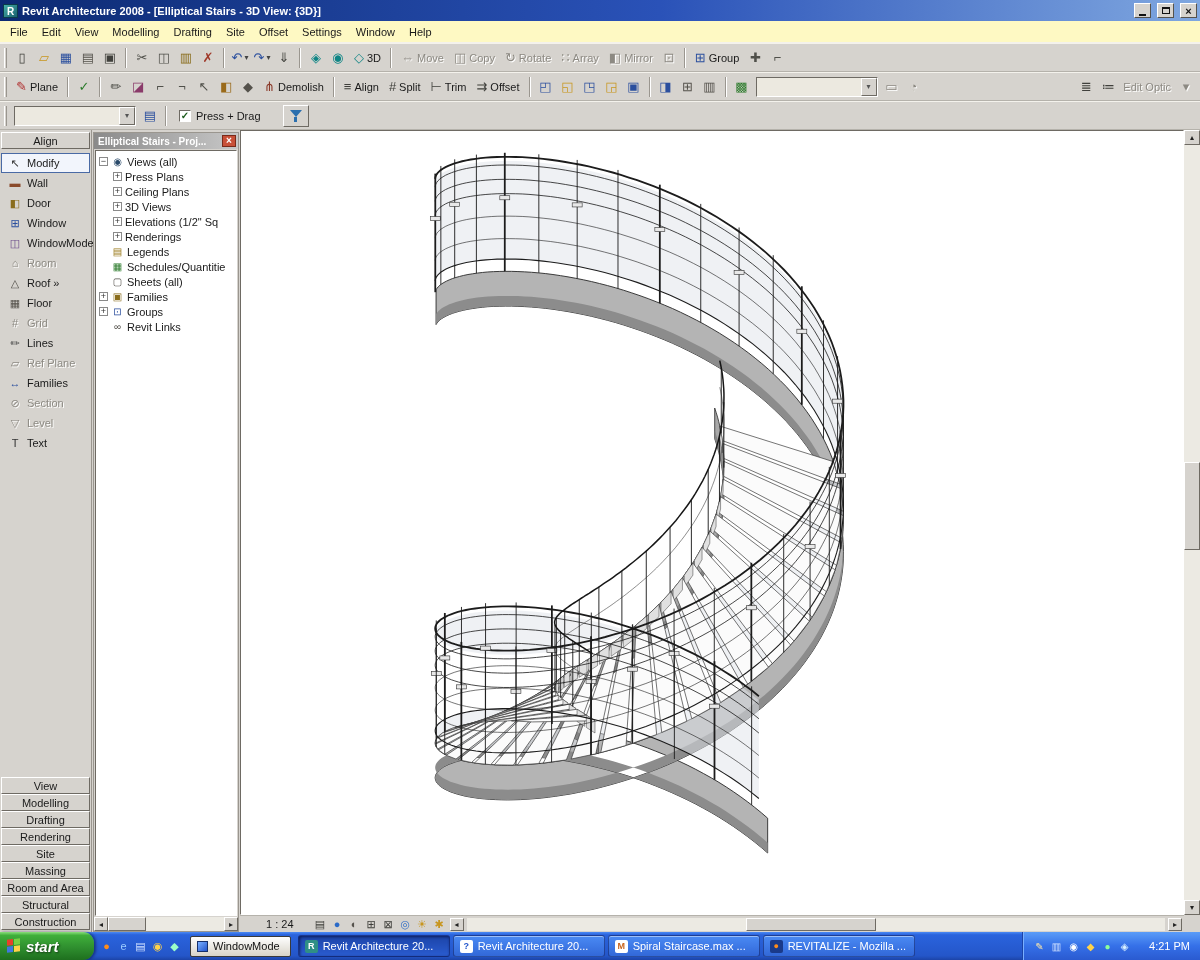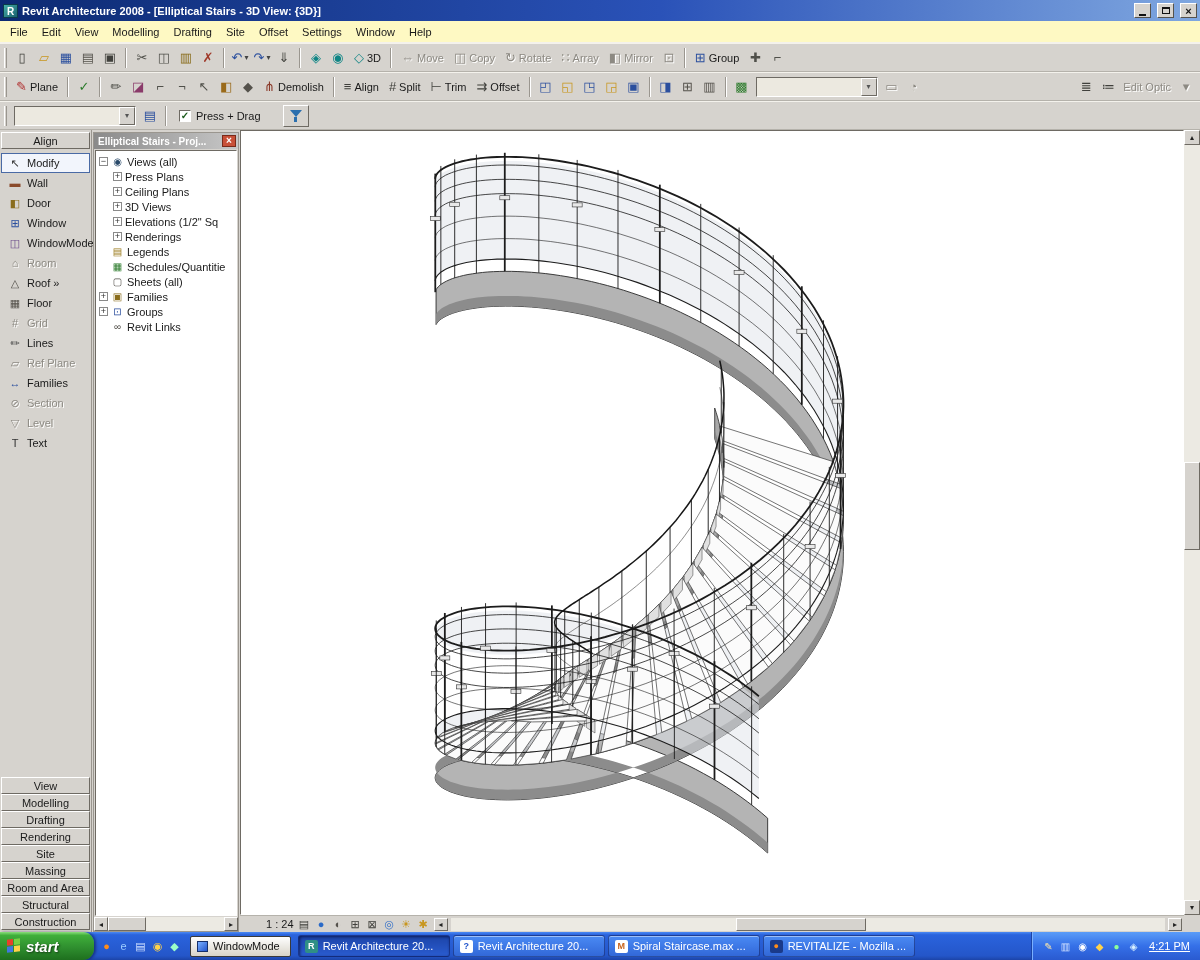--- a/index.html
+++ b/index.html
@@ -71,21 +71,21 @@
 
   
   .canvas-wrap { flex:1; display:grid; grid-template-columns:1fr 16px; grid-template-rows:1fr 17px; min-width:0; }
   .canvas-area { grid-row:1; grid-column:1; background:#fff; border:1px solid; border-color:#6e6a63 #fff #fff #6e6a63; position:relative; overflow:hidden; }
   .canvas-area svg { display:block; width:100%; height:100%; }
   .vscroll { grid-row:1; grid-column:2; display:flex; flex-direction:column; background:#eceae3; }
   .vscroll .sb-btn { width:auto; height:15px; flex:none; }
   .vtrack { flex:1; position:relative; }
   .vthumb { position:absolute; left:0; right:0; top:42%; height:88px; background:#d6d3ce; border:1px solid; border-color:#fff #6e6a63 #6e6a63 #fff; }
   .viewbar { grid-row:2; grid-column:1; display:flex; align-items:center; background:#d6d3ce; border-top:1px solid #b5b2ab; padding:0 2px; gap:2px; }
-  .scale-label { margin:0 0 0 24px; }
+  .scale-label { margin:0 16px 0 24px; }
   .vb-icon { width:17px; text-align:center; font-size:11px; }
   .hs-track { flex:1; height:13px; position:relative; background:#eceae3; margin:0 1px; }
   .hs-thumb { position:absolute; left:40%; width:130px; top:0; bottom:0; background:#d6d3ce; border:1px solid; border-color:#fff #6e6a63 #6e6a63 #fff; }
   .viewbar .sb-btn { height:13px; }
   .sb-corner { grid-row:2; grid-column:2; background:#d6d3ce; }
 
   
   .statusbar { height:16px; flex:none; background:#d6d3ce; display:flex; gap:2px; padding:1px 2px; align-items:stretch; }
   .scell { border:1px solid; border-color:#6e6a63 #fff #fff #6e6a63; padding:0 5px; display:flex; align-items:center; white-space:nowrap; overflow:hidden; }
   .scell.hint { flex:1; }
@@ -101,21 +101,21 @@
   .qlicon { width:17px; text-align:center; font-size:11px; color:#fff; }
   .wmode { height:21px; margin-left:3px; padding:0 10px 0 6px; background:linear-gradient(180deg,#fefefe,#d8d4c8); border:1px solid #3a3a3a; border-radius:2px; display:flex; align-items:center; gap:5px; font-size:11px; color:#111; flex:none; }
   .wmicon { width:11px; height:11px; background:linear-gradient(135deg,#7ab0ff,#2255cc); border:1px solid #16306a; }
   .tasks { flex:1; display:flex; gap:3px; min-width:0; margin-left:3px; }
   .task { flex:1; max-width:152px; min-width:0; height:22px; border-radius:3px; display:flex; align-items:center; gap:5px; padding:0 6px; color:#fff; background:linear-gradient(180deg,#4a8af4,#3268d8); border:1px solid rgba(10,20,80,.5); box-shadow:inset 0 1px 0 rgba(255,255,255,.45); white-space:nowrap; overflow:hidden; }
   .task.active { background:linear-gradient(180deg,#1c44a8,#2a5cd0); box-shadow:inset 1px 1px 3px rgba(0,0,40,.6); }
   .task-icon { width:13px; height:13px; flex:none; border-radius:2px; display:flex; align-items:center; justify-content:center; font-size:9px; font-weight:bold; }
   .task-label { overflow:hidden; text-overflow:ellipsis; }
   .tray { height:28px; margin-left:4px; display:flex; align-items:center; gap:4px; padding:0 10px; background:linear-gradient(180deg,#5a9cf8 0%,#3570e8 50%,#2a5ad0 100%); border-left:1px solid #1c44a8; box-shadow:inset 1px 0 0 #7ab0ff; color:#fff; flex:none; }
   .trayicon { width:13px; text-align:center; font-size:10px; }
-  .clock { margin-left:5px; font-size:11px;text-decoration:underline; }
+  .clock { margin-left:14px; font-size:11px; }
 </style>
 </head>
 <body>
 
 <div id="app">
 
   <div class="titlebar">
     <span class="app-icon">R</span>
     <span class="title-text">Revit Architecture 2008 - [Elliptical Stairs - 3D View: {3D}]</span>
     <button class="wbtn">

